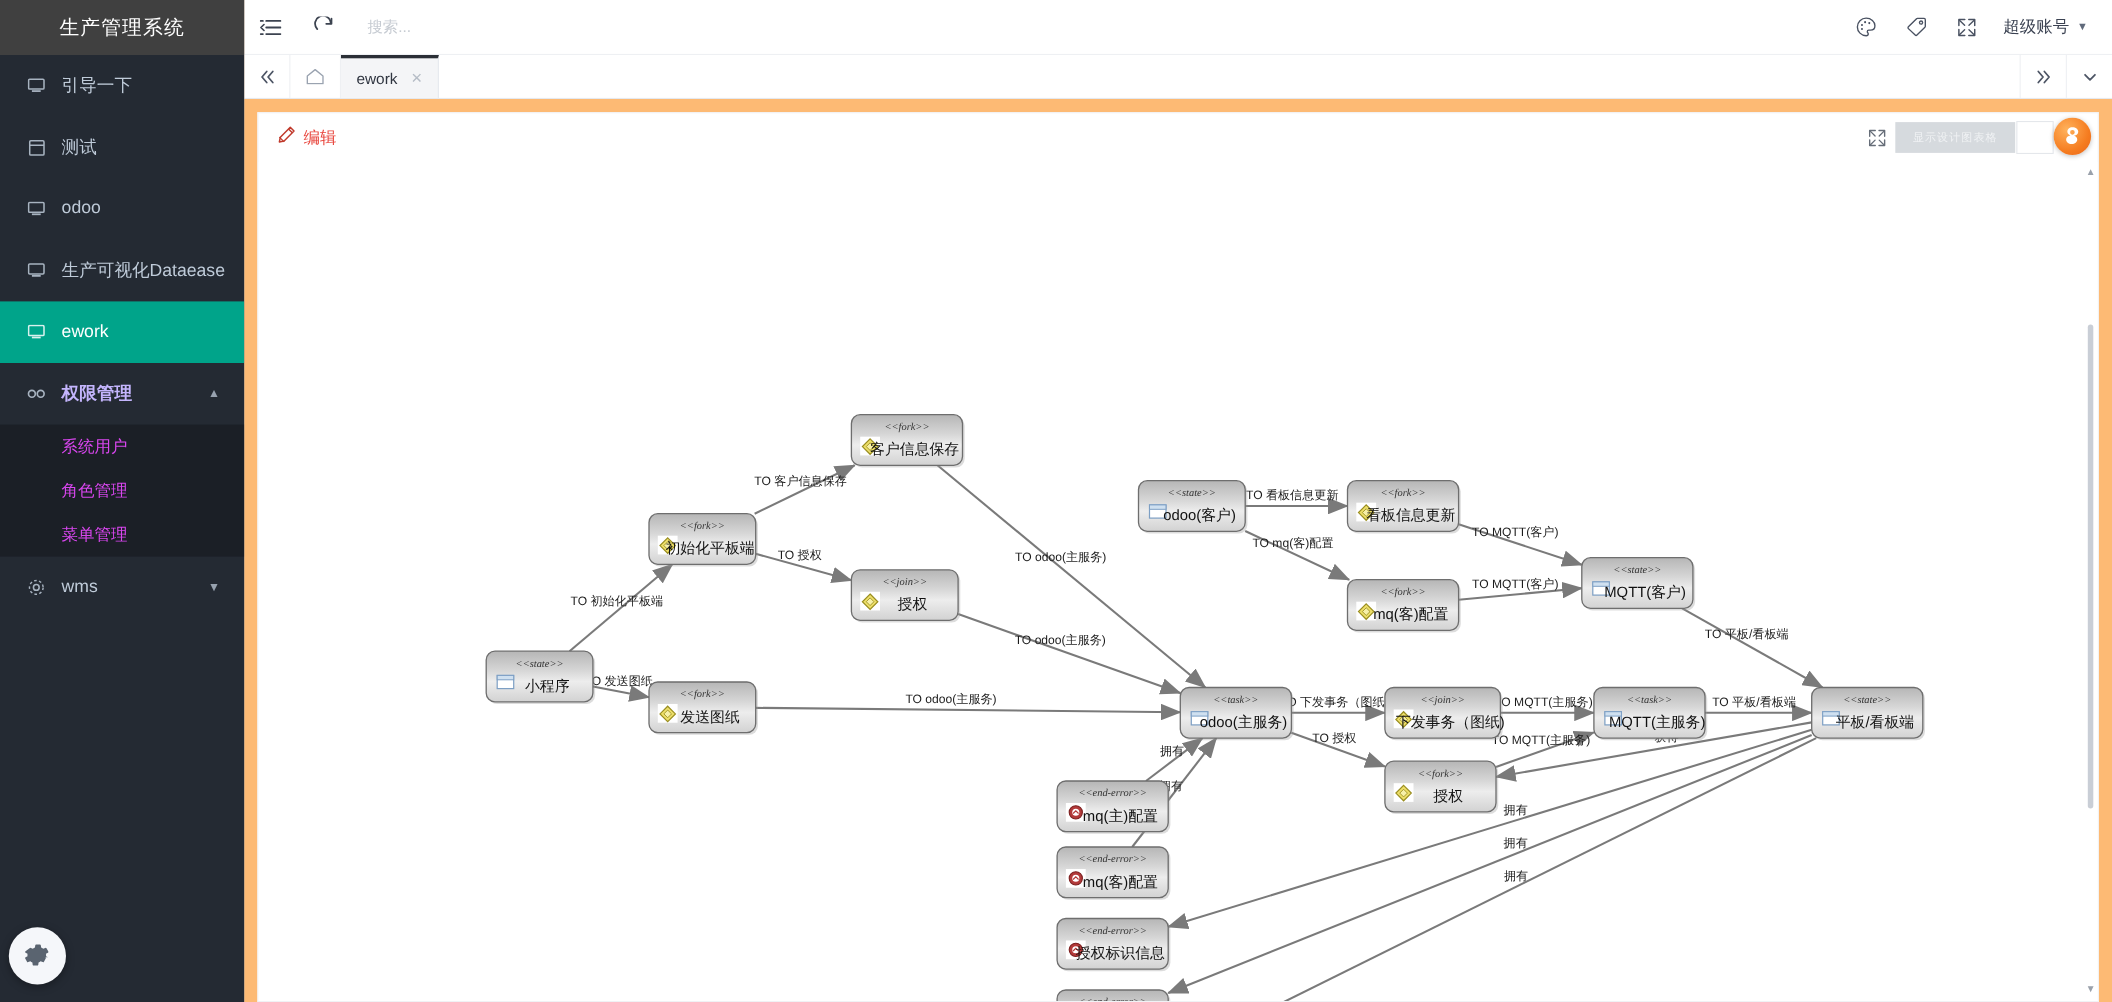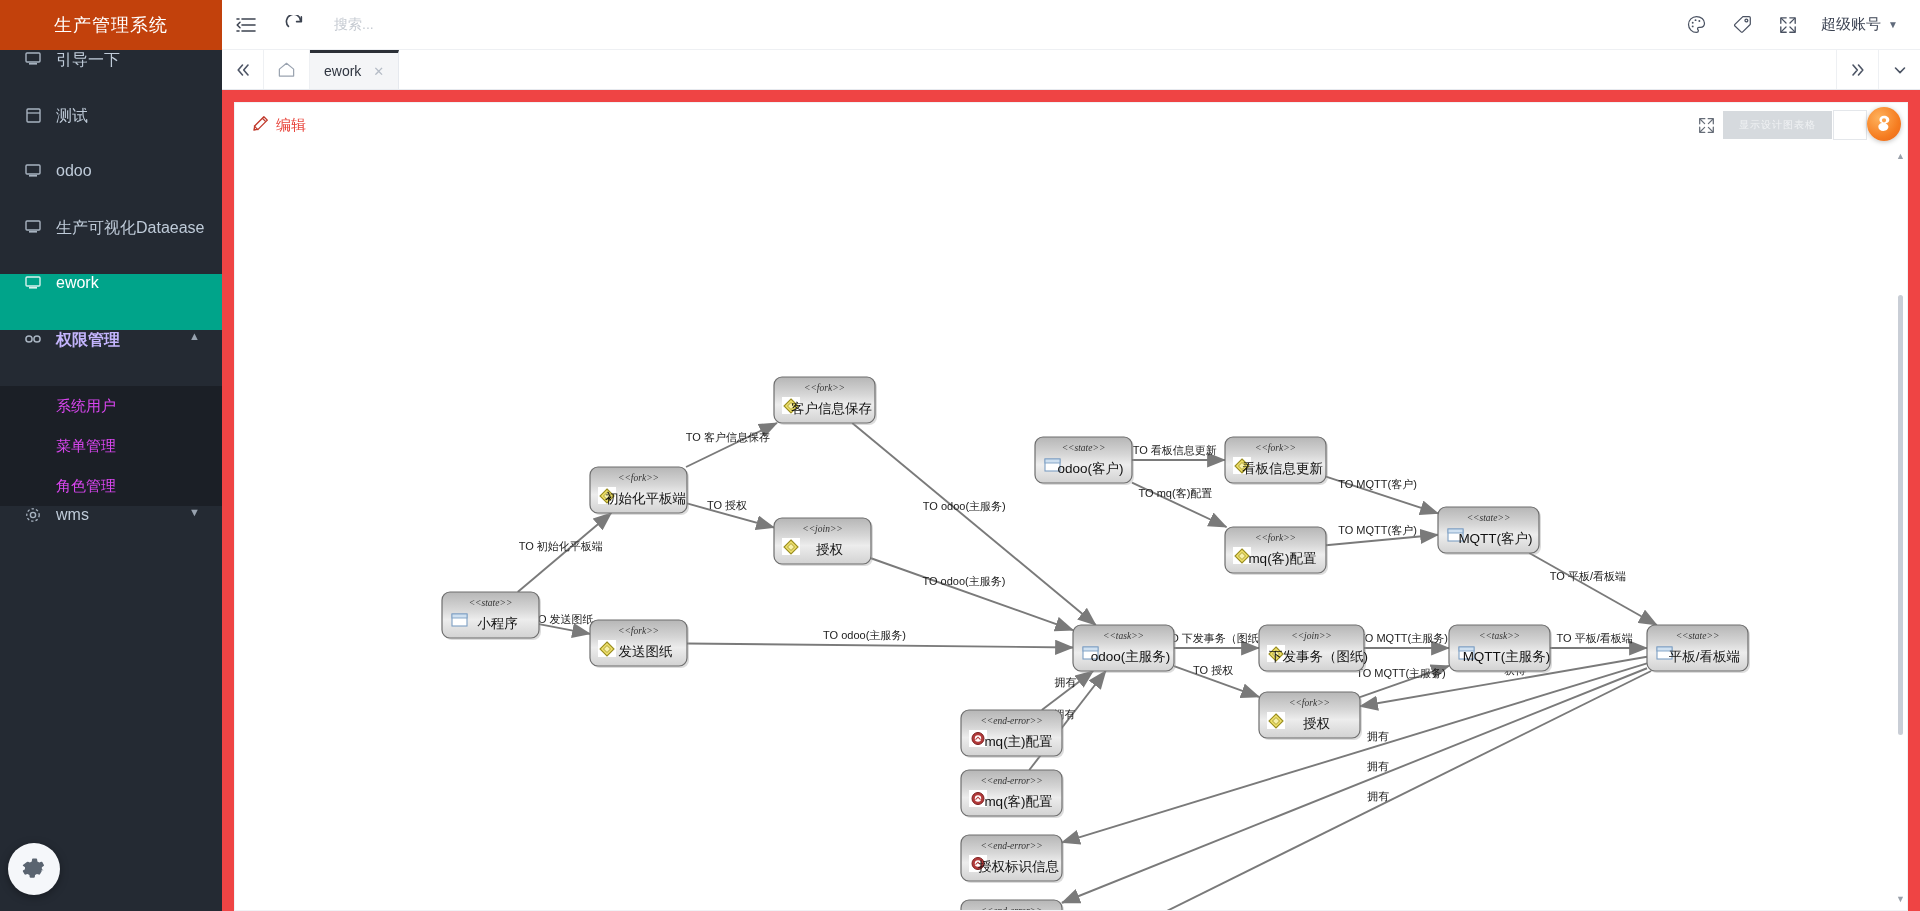--- a/index.html
+++ b/index.html
@@ -11,24 +11,24 @@
   .app { display: flex; width: 1920px; height: 911px; }
 
   
   .sidebar {
     width: 222px; flex: 0 0 222px; height: 911px;
     background: #242a33; color: #bfcbd9;
     overflow: hidden; position: relative;
   }
   .brand {
     height: 50px; display: flex; align-items: center; justify-content: center;
-    color: #fff; font-size: 18px; letter-spacing: 1px; background: #c2410c;
+    color: #fff; font-size: 18px; letter-spacing: 1px; background: #404040;
   }
   .side-item {
-    height: 56px; display: flex; align-items: flex-start; padding-left: 22px;
+    height: 56px; display: flex; align-items: center; padding-left: 22px;
     font-size: 16px; color: #bfcbd9; cursor: pointer; position: relative;
   }
   .side-item.active { background: #00a48a; color: #fff; }
   .side-item .ico {
     width: 22px; height: 18px; margin-right: 12px; flex: 0 0 22px;
     display: inline-flex; align-items: center; justify-content: center;
     opacity: .85;
   }
   .side-item .ico svg { display: block; }
   .side-item .caret {
@@ -41,21 +41,21 @@
   }
   .gear-fab {
     position: absolute; left: 8px; bottom: 16px;
     width: 52px; height: 52px; border-radius: 50%;
     background: #f5f7fa; box-shadow: 0 2px 8px rgba(0,0,0,.35);
     display: flex; align-items: center; justify-content: center;
     color: #5a6470; cursor: pointer;
   }
 
   
-  .main { flex: 1; display: flex; flex-direction: column; height: 911px; background: #ef4444; min-width: 0; }
+  .main { flex: 1; display: flex; flex-direction: column; height: 911px; background: #fdba74; min-width: 0; }
 
   .topbar {
     height: 50px; flex: 0 0 50px; background: #fff;
     display: flex; align-items: center; border-bottom: 1px solid #eef0f3;
   }
   .tb-btn {
     width: 48px; height: 50px; display: flex; align-items: center; justify-content: center;
     color: #3c4350; cursor: pointer;
   }
   .search-box {
@@ -219,22 +219,22 @@
             <circle cx="5" cy="5" r="3.1" fill="none" stroke="currentColor" stroke-width="1.5"></circle>
             <circle cx="13" cy="5" r="3.1" fill="none" stroke="currentColor" stroke-width="1.5"></circle>
           </svg>
         </span>
       <span style="color:#c4b5fd;font-weight:bold">权限管理</span>
       <span class="caret">▲</span>
     </div>
 
     <div class="submenu">
       <div class="sub-item">系统用户</div>
+      <div class="sub-item">角色管理</div>
       <div class="sub-item">菜单管理</div>
-      <div class="sub-item">角色管理</div>
     </div>
 
     <div class="side-item">
       <span class="ico">
           <svg width="16" height="16" viewBox="0 0 16 16">
             <circle cx="8" cy="8" r="2.6" fill="none" stroke="currentColor" stroke-width="1.4"></circle>
             <circle cx="8" cy="8" r="6.2" fill="none" stroke="currentColor" stroke-width="1.3" stroke-dasharray="2.4 2.1"></circle>
           </svg>
         </span>
       <span>wms</span>

